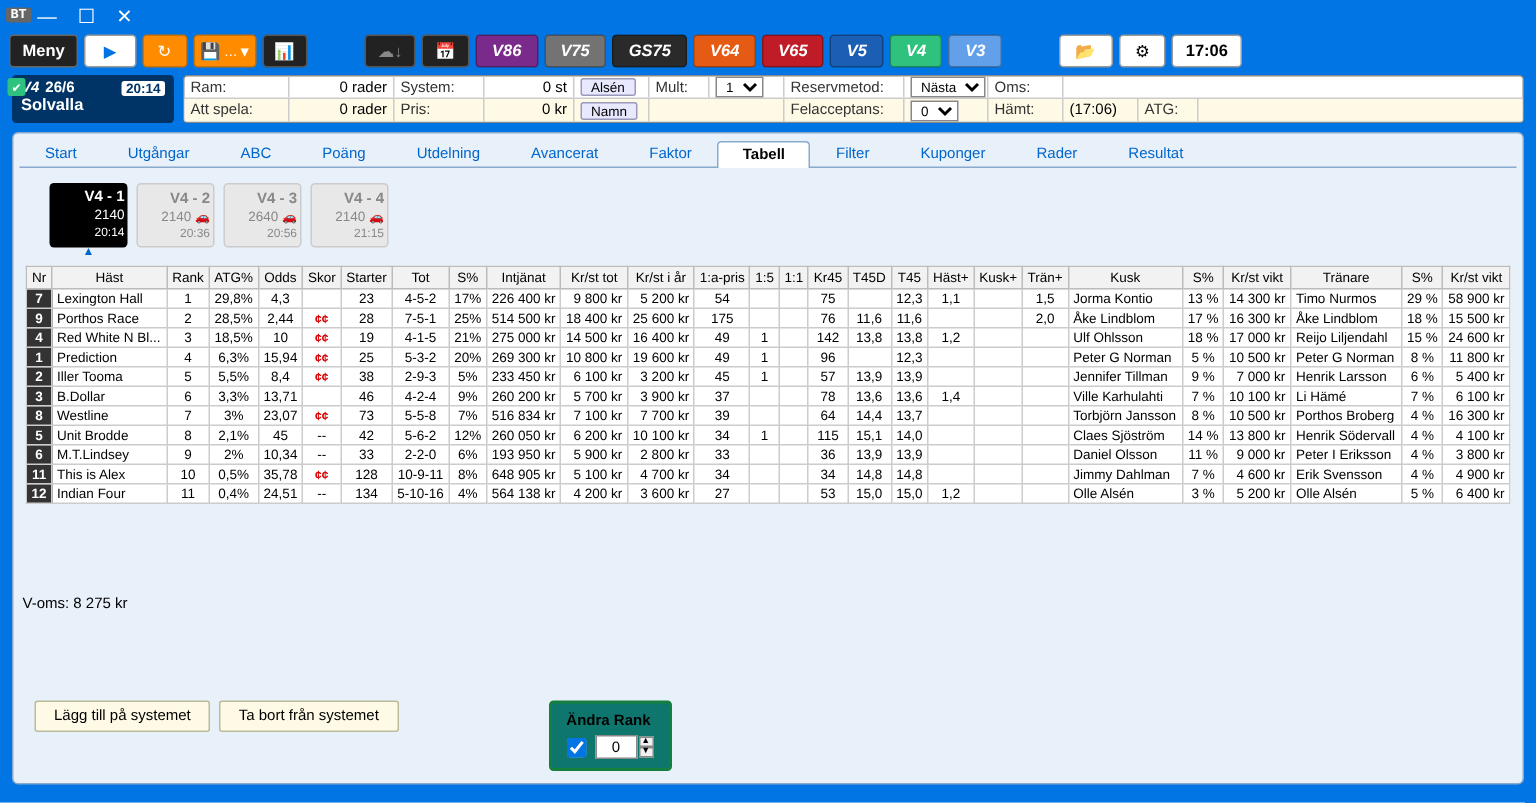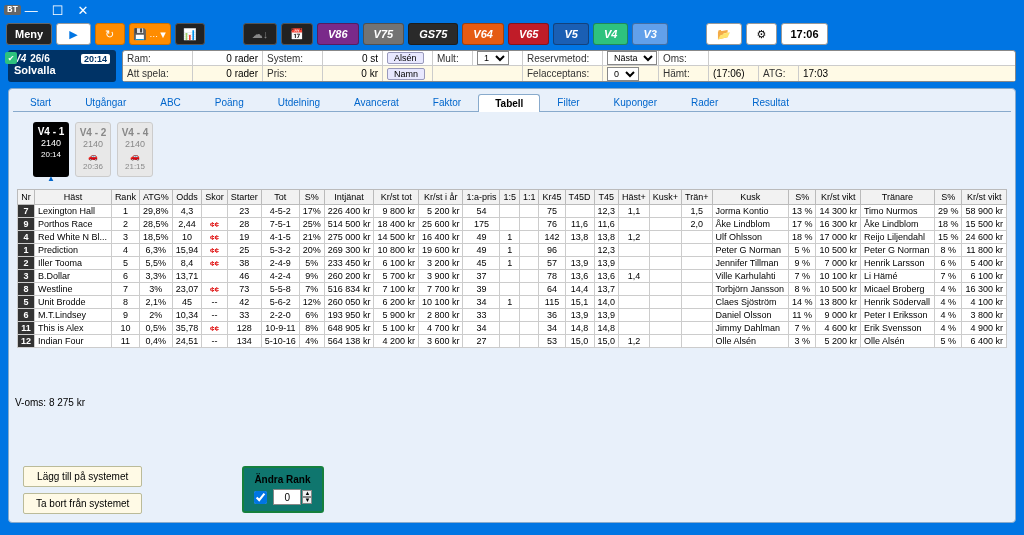--- a/index.html
+++ b/index.html
@@ -40,21 +40,21 @@
   .badge2{background:#e8e8ff;border:1px solid #99b;border-radius:2px;padding:0 6px;font-size:9px}
   .sel{border:1px solid #888;background:#fff;font-size:9px;padding:0 2px;height:14px}
   
   .content{margin:6px 8px;background:#e8f0fa;border:1px solid #88aacc;border-radius:4px;padding:4px 4px 8px;height:435px;position:relative}
   
   .navtabs{display:flex;gap:0;border-bottom:1px solid #88aacc}
   .navtabs .nt{padding:3px 16px;font-size:10px;color:#0066cc;cursor:default;background:transparent;border:1px solid transparent;border-bottom:none;border-radius:3px 3px 0 0}
   .navtabs .nt.act{background:#fff;border-color:#88aacc;color:#000;font-weight:bold;position:relative;top:1px}
   
   .chips{display:flex;gap:6px;padding:10px 20px 4px}
-  .chip{width:36px;border-radius:3px;text-align:center;font-size:9px;padding:3px 2px;line-height:1.3;position:relative}
+  .chip{width:52px;border-radius:3px;text-align:right;font-size:9px;padding:3px 2px;line-height:1.3;position:relative}
   .chip .c1{font-weight:bold;font-size:10px}
   .chip .c3{font-size:8px}
   .chip.a{background:#000;color:#fff}
   .chip.b,.chip.c,.chip.d{background:#e8e8e8;color:#888;border:1px solid #ccc}
   .chip .car{font-size:8px}
   .chip.a::after{content:'▲';position:absolute;bottom:-8px;left:50%;transform:translateX(-50%);color:#0066cc;font-size:8px}
   
   .tablewrap{margin:8px 4px 0;overflow:auto}
   table.data{border-collapse:collapse;font-size:9px;width:100%;background:#fff}
   table.data th{background:#f2f2f2;border:1px solid #bbb;padding:2px 3px;font-weight:normal;font-size:9px;white-space:nowrap}
@@ -62,21 +62,21 @@
   table.data td.nr{background:#333;color:#fff;font-weight:bold;width:18px}
   table.data td.name{text-align:left;width:90px}
   table.data td.kusk,table.data td.tranare{text-align:left;width:90px}
   table.data td.money{text-align:right}
   .cv{color:#d00;font-weight:bold;font-size:8px}
   
   .voms{position:absolute;left:6px;top:308px;font-size:10px}
   .voms b{font-weight:normal}
   
   .bottomarea{position:absolute;bottom:8px;left:14px;display:flex;gap:100px;align-items:flex-start}
-  .btncol{display:flex;flex-direction:column;gap:6px}
+  .btncol{display:flex;flex-direction:row;gap:6px}
   .btncol button{background:#fffae6;border:1px solid #bb9;padding:4px 12px;font-size:10px;border-radius:2px;min-width:100px}
   .rankbox{border:2px solid #15803d;background:#0f766e;border-radius:3px;padding:6px 10px}
   .rankbox .hdr{font-size:10px;font-weight:bold;margin-bottom:4px}
   .rankbox .row{display:flex;align-items:center;gap:6px}
   .rankbox input[type=checkbox]{accent-color:#0075e3}
   .spinner{display:flex;align-items:center;gap:1px}
   .spinner .num{border:1px solid #888;background:#fff;width:28px;height:16px;display:flex;align-items:center;justify-content:center;font-size:10px}
   .spinner .arrows{display:flex;flex-direction:column}
   .spinner .arrows span{font-size:6px;line-height:5px;border:1px solid #888;background:#f0f0f0;padding:0 1px}
 </style>
@@ -154,21 +154,20 @@
           <span class="badge2">Namn</span>
         </div>
       <div class="cell" style="width:90px"></div>
       <div class="cell lbl" style="width:80px">Felacceptans:</div>
       <div class="cell" style="width:56px">
           <select class="sel"><option>0</option></select>
         </div>
       <div class="cell lbl" style="width:50px">Hämt:</div>
       <div class="cell" style="width:50px">(17:06)</div>
       <div class="cell lbl" style="width:40px">ATG:</div>
-      <div class="cell" style="flex:1;border-right:none">17:03</div>
     </div>
   </div>
 </div>
 
 <div class="content">
   <div class="navtabs" id="navtabs">
       <div class="nt">Start</div>
       <div class="nt">Utgångar</div>
       <div class="nt">ABC</div>
       <div class="nt">Poäng</div>
@@ -184,20 +183,25 @@
   <div class="chips" id="chips">
       <div class="chip a">
         <div class="c1">V4 - 1</div>
         <div class="c2">2140</div>
         <div class="c3">20:14</div>
       </div>
       <div class="chip b">
         <div class="c1">V4 - 2</div>
         <div class="c2">2140 <span class="car">🚗</span></div>
         <div class="c3">20:36</div>
+      </div>
+      <div class="chip c">
+        <div class="c1">V4 - 3</div>
+        <div class="c2">2640 <span class="car">🚗</span></div>
+        <div class="c3">20:56</div>
       </div>
       <div class="chip d">
         <div class="c1">V4 - 4</div>
         <div class="c2">2140 <span class="car">🚗</span></div>
         <div class="c3">21:15</div>
       </div>
     </div>
   <div class="tablewrap">
     <table class="data">
       <thead>
@@ -349,21 +353,21 @@
             <td class="money">11 800 kr</td>
           </tr>
           <tr>
             <td class="nr">2</td>
             <td class="name">Iller Tooma</td>
             <td>5</td>
             <td>5,5%</td>
             <td>8,4</td>
             <td><span class="cv">¢¢</span></td>
             <td>38</td>
-            <td>2-4-9</td>
+            <td>2-9-3</td>
             <td>5%</td>
             <td class="money">233 450 kr</td>
             <td class="money">6 100 kr</td>
             <td class="money">3 200 kr</td>
             <td>45</td>
             <td>1</td>
             <td></td>
             <td>57</td>
             <td>13,9</td>
             <td>13,9</td>
@@ -424,21 +428,21 @@
             <td></td>
             <td>64</td>
             <td>14,4</td>
             <td>13,7</td>
             <td></td>
             <td></td>
             <td></td>
             <td class="kusk">Torbjörn Jansson</td>
             <td>8 %</td>
             <td class="money">10 500 kr</td>
-            <td class="tranare">Micael Broberg</td>
+            <td class="tranare">Porthos Broberg</td>
             <td>4 %</td>
             <td class="money">16 300 kr</td>
           </tr>
           <tr>
             <td class="nr">5</td>
             <td class="name">Unit Brodde</td>
             <td>8</td>
             <td>2,1%</td>
             <td>45</td>
             <td>--</td>

